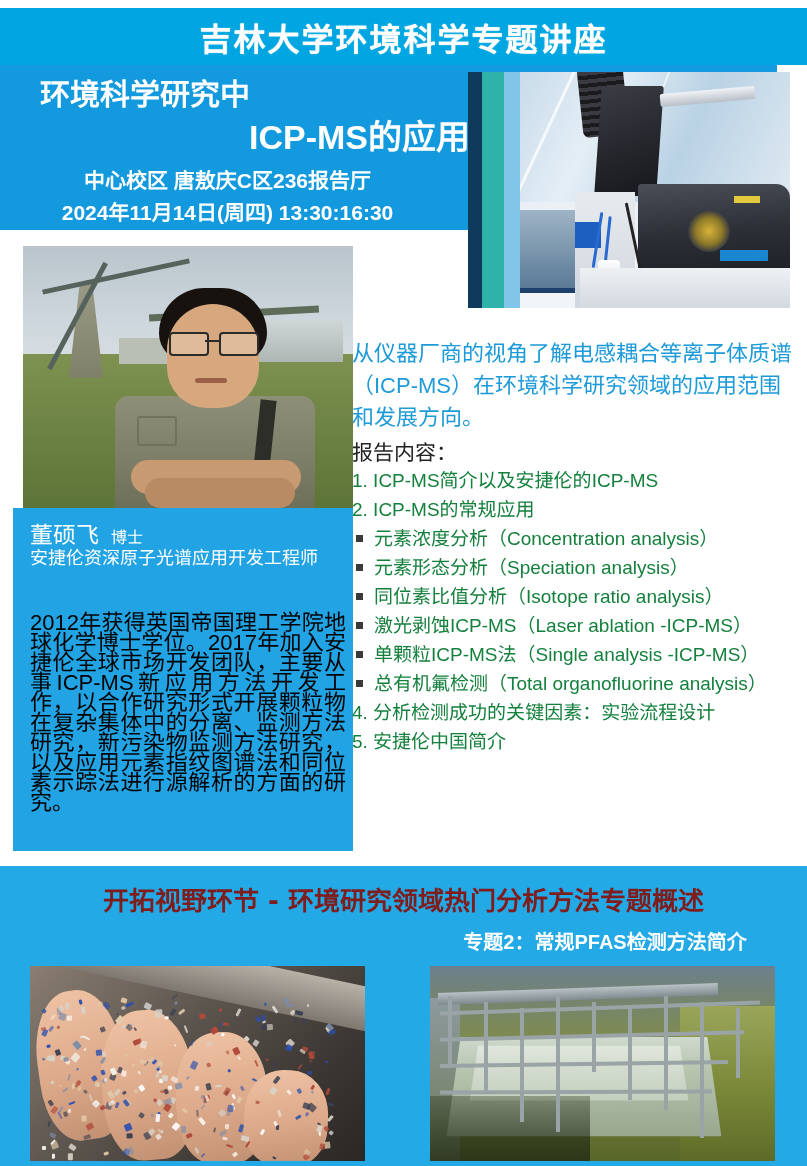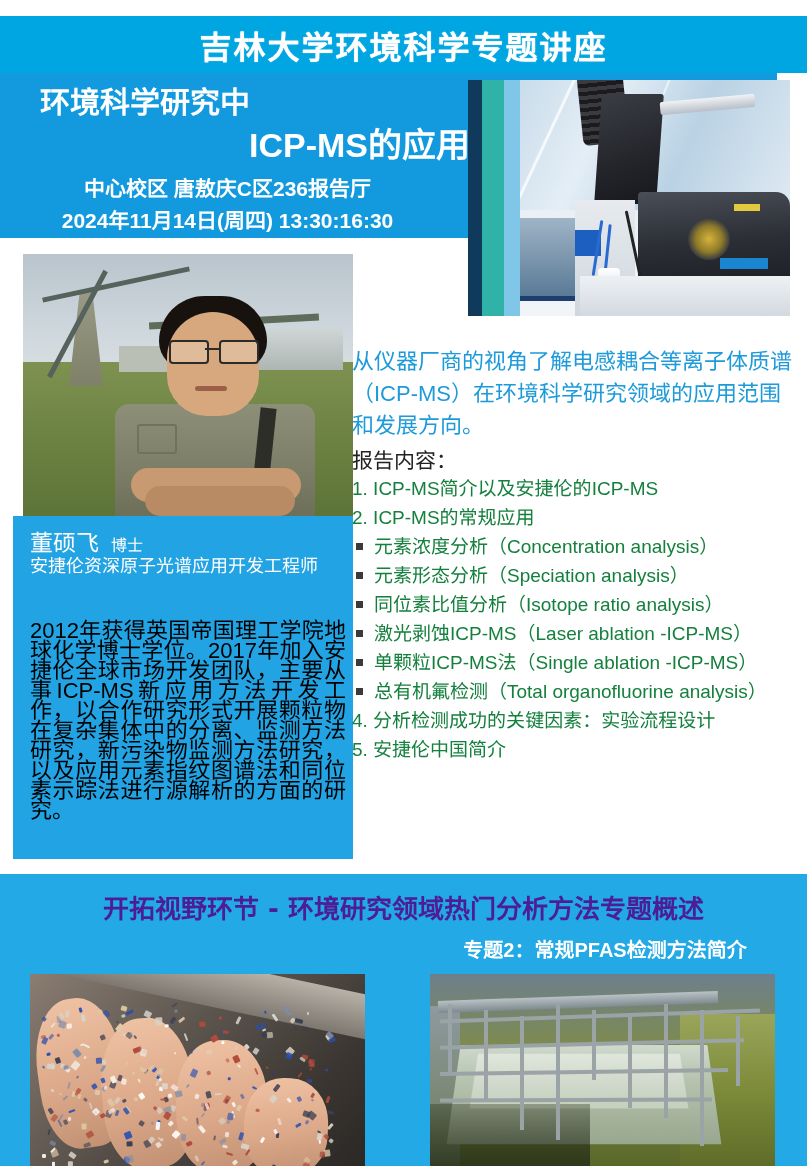--- a/index.html
+++ b/index.html
@@ -2,21 +2,21 @@
 <html lang="zh-CN"><head>
 <meta charset="utf-8">
 <title>吉林大学环境科学专题讲座</title>
 <style>
   html,body{margin:0;padding:0;background:#ffffff;}
   body{
     font-family:"Liberation Sans","DejaVu Sans",sans-serif;
     width:807px;height:1166px;position:relative;overflow:hidden;
     background:#ffffff;
   }
-  .poster{position:absolute;left:0;top:16px;width:807px;height:846px;background:#ffffff;text-decoration:underline;}
+  .poster{position:absolute;left:0;top:8px;width:807px;height:846px;background:#ffffff;text-decoration:underline;}
 
   
   .header-band{
     position:absolute;left:0;top:0;width:807px;height:57px;
     background:#00a6e2;
   }
   .header-title{
     position:absolute;left:0;top:6px;width:807px;
     text-align:center;
     font-size:32px;font-weight:bold;color:#ffffff;
@@ -254,21 +254,21 @@
   .c-bullet:before{
     content:"";position:absolute;left:4px;top:11px;width:7px;height:7px;background:#3a3a3a;
   }
 
   
   .bottom-band{
     position:absolute;left:0;top:858px;width:807px;height:308px;background:#22a9e6;
   }
   .bottom-title{
     position:absolute;left:0;top:14px;width:807px;text-align:center;
-    font-size:26px;font-weight:bold;color:#4c1d95;white-space:nowrap;
+    font-size:26px;font-weight:bold;color:#7f1d1d;white-space:nowrap;
     font-family:"DejaVu Sans","Liberation Sans",sans-serif;
   }
   .sub-left{
     position:absolute;left:30px;top:60px;width:340px;text-align:center;
     font-size:20px;font-weight:bold;color:#ffffff;white-space:nowrap;
   }
   .sub-right{
     position:absolute;left:430px;top:60px;width:350px;text-align:center;
     font-size:20px;font-weight:bold;color:#ffffff;white-space:nowrap;
   }
@@ -408,21 +408,21 @@
 
   <div class="abstract">从仪器厂商的视角了解电感耦合等离子体质谱（ICP-MS）在环境科学研究领域的应用范围和发展方向。</div>
   <div class="contents-title">报告内容：</div>
   <div class="contents">
       <div class="c-item c-num">1. ICP-MS简介以及安捷伦的ICP-MS</div>
       <div class="c-item c-num">2. ICP-MS的常规应用</div>
       <div class="c-item c-bullet">元素浓度分析（Concentration analysis）</div>
       <div class="c-item c-bullet">元素形态分析（Speciation analysis）</div>
       <div class="c-item c-bullet">同位素比值分析（Isotope ratio analysis）</div>
       <div class="c-item c-bullet">激光剥蚀ICP-MS（Laser ablation -ICP-MS）</div>
-      <div class="c-item c-bullet">单颗粒ICP-MS法（Single ablation -ICP-MS）</div>
+      <div class="c-item c-bullet">单颗粒ICP-MS法（Single analysis -ICP-MS）</div>
       <div class="c-item c-bullet">总有机氟检测（Total  organofluorine  analysis）</div>
       <div class="c-item c-num">4. 分析检测成功的关键因素：实验流程设计</div>
       <div class="c-item c-num">5. 安捷伦中国简介</div>
     </div>
 
   <div class="bottom-band">
     <div class="bottom-title">开拓视野环节 - 环境研究领域热门分析方法专题概述</div>
     <div class="sub-right">专题2：常规PFAS检测方法简介</div>
 
     <div class="img-mp">

